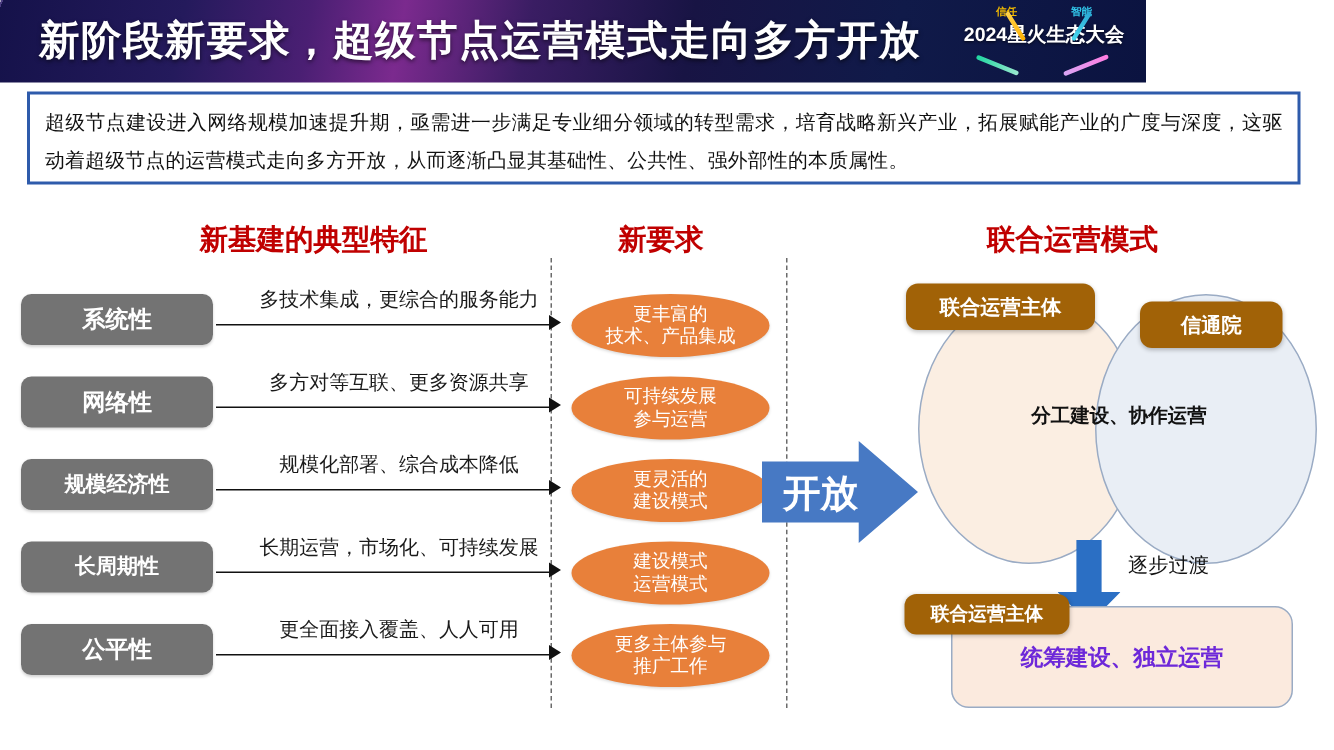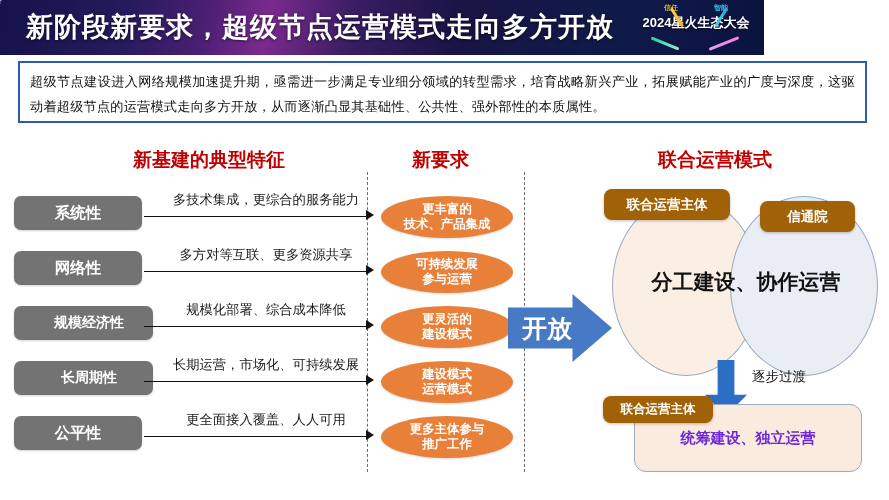--- a/index.html
+++ b/index.html
@@ -61,37 +61,37 @@
 
   
   .frow{position:absolute;left:14px;width:360px;height:52px;}
   .fbox{
     position:absolute;left:0;top:4px;width:128px;height:34px;
     background:#737373;border-radius:7px;
     color:#ffffff;font-size:15.5px;font-weight:bold;
     display:flex;align-items:center;justify-content:center;
     box-shadow:0 1px 2px rgba(0,0,0,.18);
   }
-  .fbox.small{font-size:14px;padding-left:11px;}
+  .fbox.small{font-size:14px;}
   .fdesc{
     position:absolute;left:138px;top:-1px;width:228px;
     font-size:13.3px;color:#1a1a1a;text-align:center;white-space:nowrap;
   }
   .fline{position:absolute;left:130px;top:24px;width:224px;height:0;border-top:1.6px solid #111111;}
   .farrow{
     position:absolute;left:352px;top:18px;width:0;height:0;
     border-top:5px solid transparent;border-bottom:5px solid transparent;
     border-left:8px solid #111111;
   }
 
   
   .oval{
     position:absolute;left:381px;width:132px;height:42px;
     background:#e8803a;border-radius:50%;
-    color:#ffffff;font-size:12.4px;font-weight:bold;line-height:15px;
+    color:#ffffff;font-size:12.4px;font-weight:normal;line-height:15px;
     display:flex;align-items:center;justify-content:center;text-align:center;
     box-shadow:0 1px 2px rgba(0,0,0,.15);
   }
   .oval span{display:block;}
 
   
   .openarrow{
     position:absolute;left:508px;top:294px;width:104px;height:68px;
     color:#ffffff;font-size:25px;font-weight:bold;
     display:flex;align-items:center;padding-left:14px;box-sizing:border-box;
@@ -99,21 +99,21 @@
     clip-path:polygon(0 20%,62% 20%,62% 0,100% 50%,62% 100%,62% 80%,0 80%);
   }
 
   
   .venn{position:absolute;left:612px;top:196px;width:268px;height:180px;}
   .ell{position:absolute;top:0;width:148px;height:180px;border-radius:50%;border:1px solid #9aabc4;box-sizing:border-box;}
   .ell.left{left:0;background:#fbeee2;}
   .ell.right{left:118px;background:#e9eef5;}
   .venn-label{
     position:absolute;left:0;top:72px;width:268px;text-align:center;
-    font-size:21px;font-weight:bold;color:#111111;white-space:nowrap;
+    font-size:13px;font-weight:bold;color:#111111;white-space:nowrap;
   }
   .redtag{
     position:absolute;background:#a16207;color:#ffffff;border-radius:8px;
     font-size:13.5px;font-weight:bold;display:flex;align-items:center;justify-content:center;
     box-shadow:0 1px 3px rgba(0,0,0,.25);white-space:nowrap;
   }
   #tag-a{left:604px;top:189px;width:126px;height:31px;}
   #tag-b{left:760px;top:201px;width:95px;height:31px;}
   #tag-c{left:603px;top:396px;width:110px;height:27px;font-size:12.5px;z-index:5;}
 

